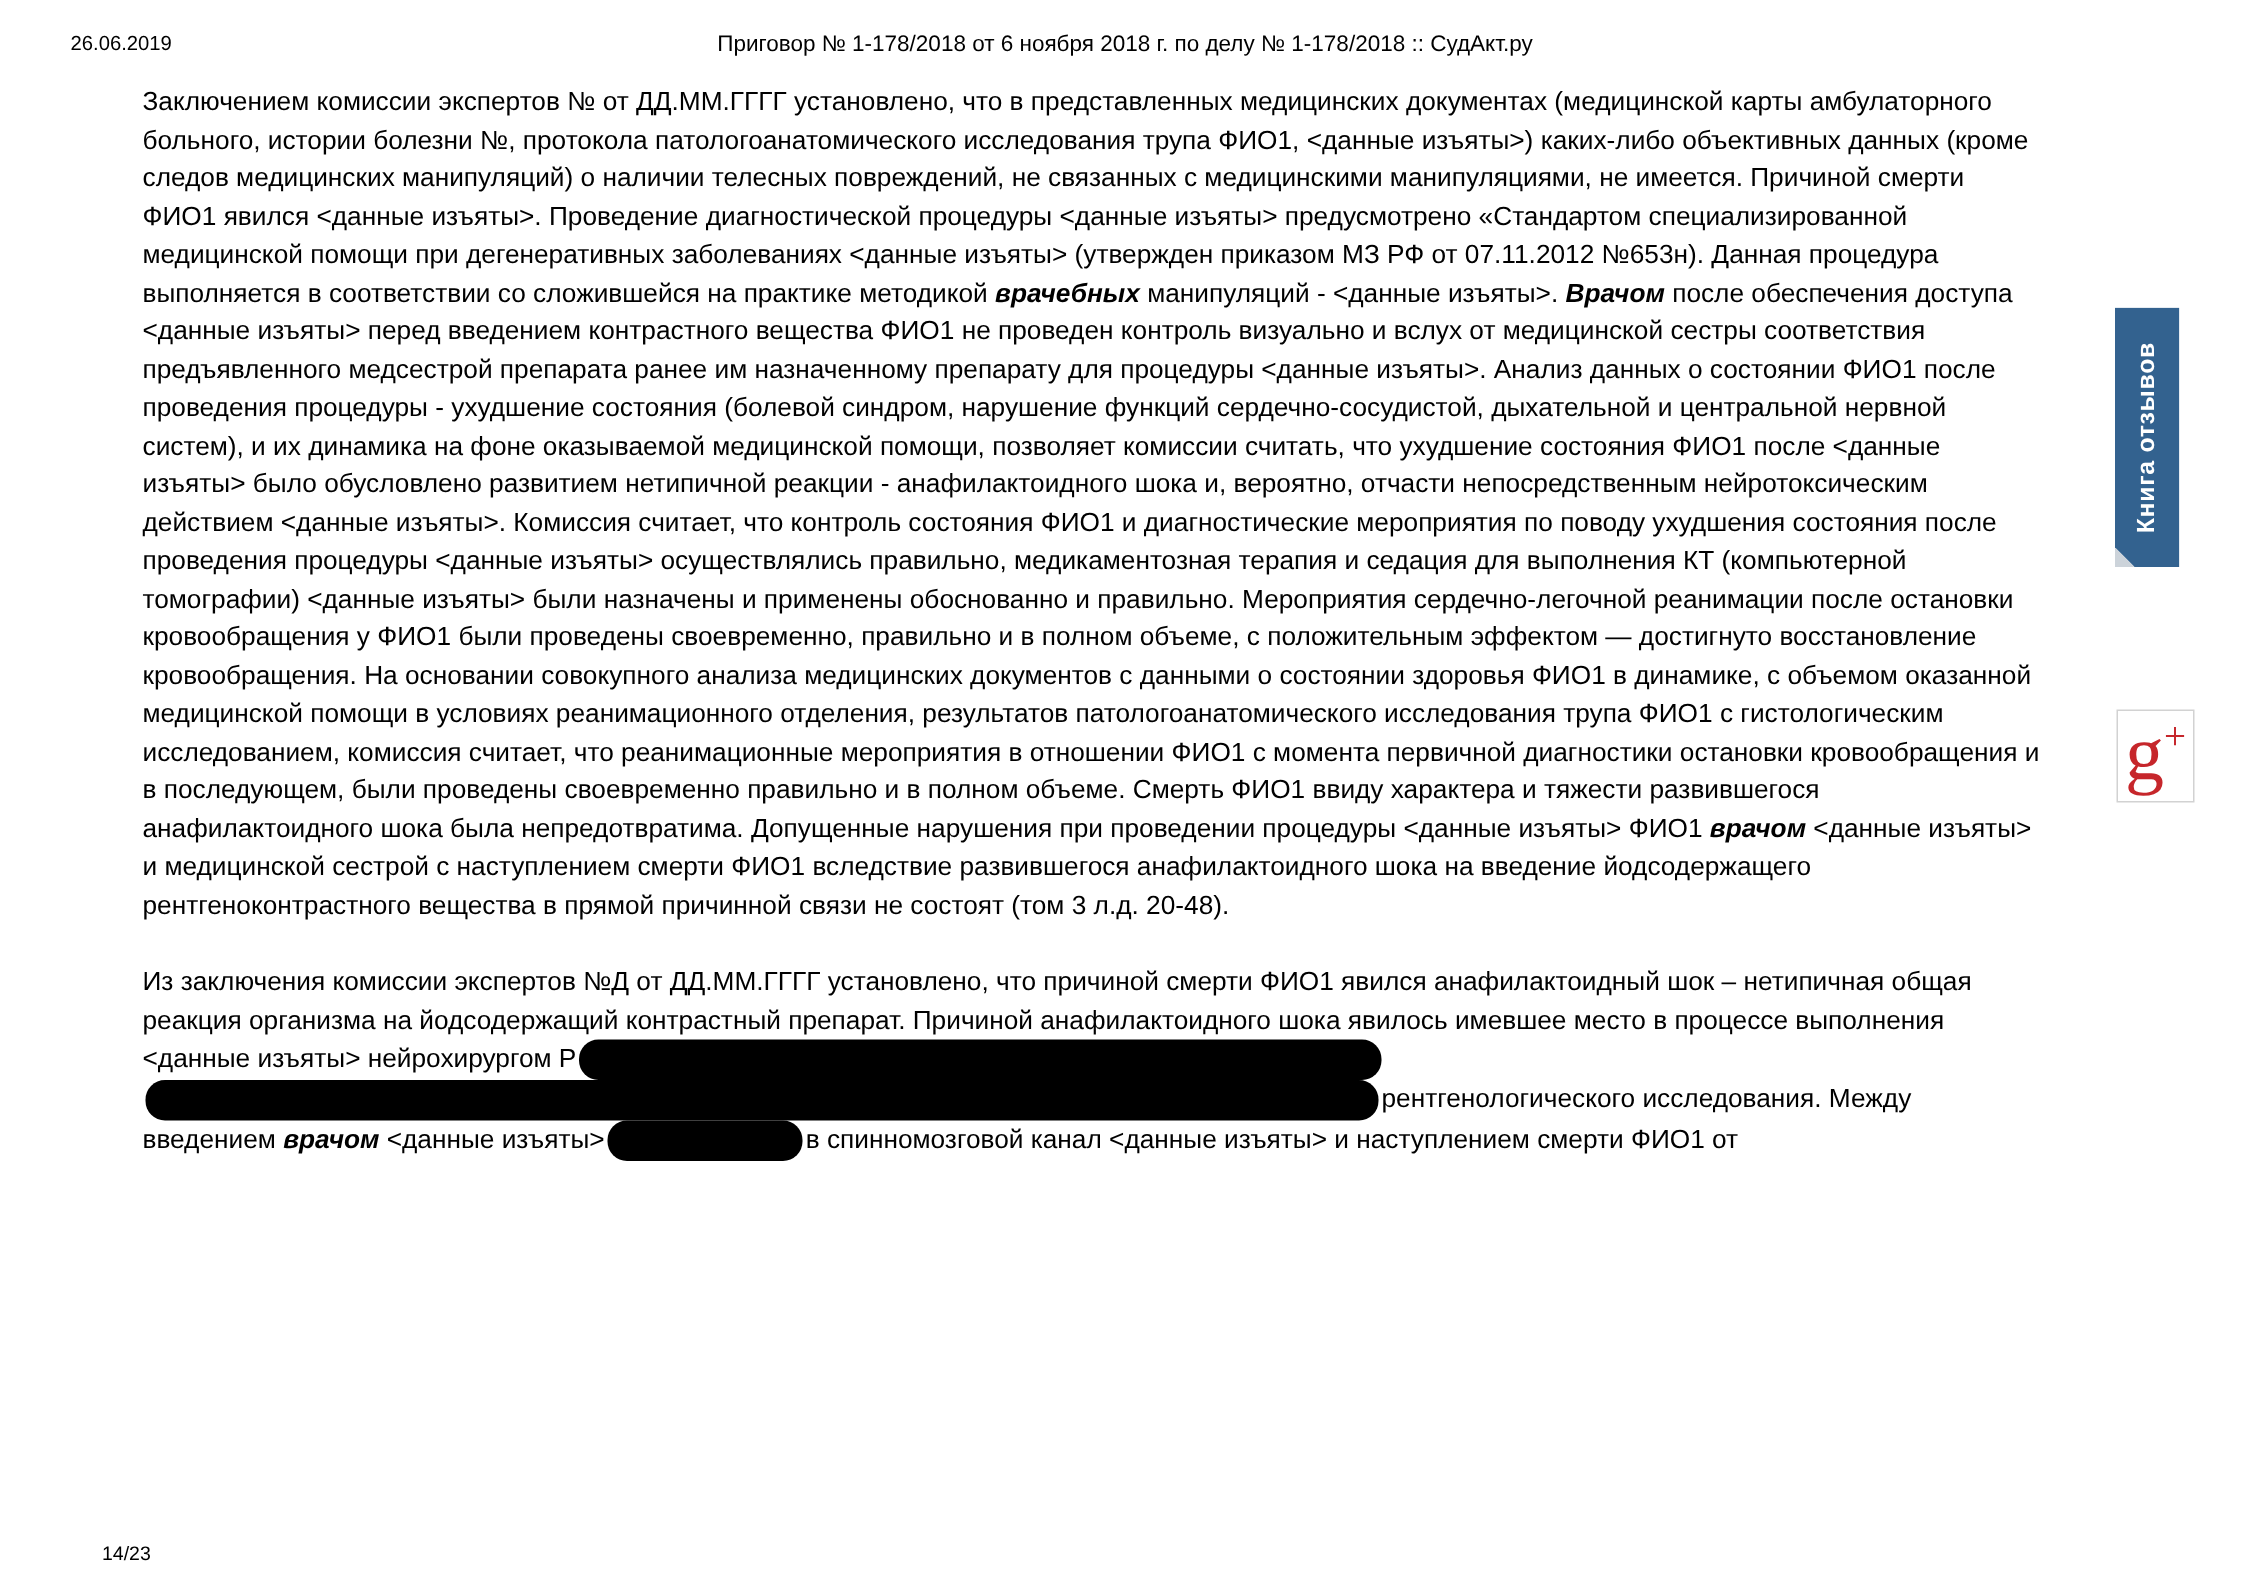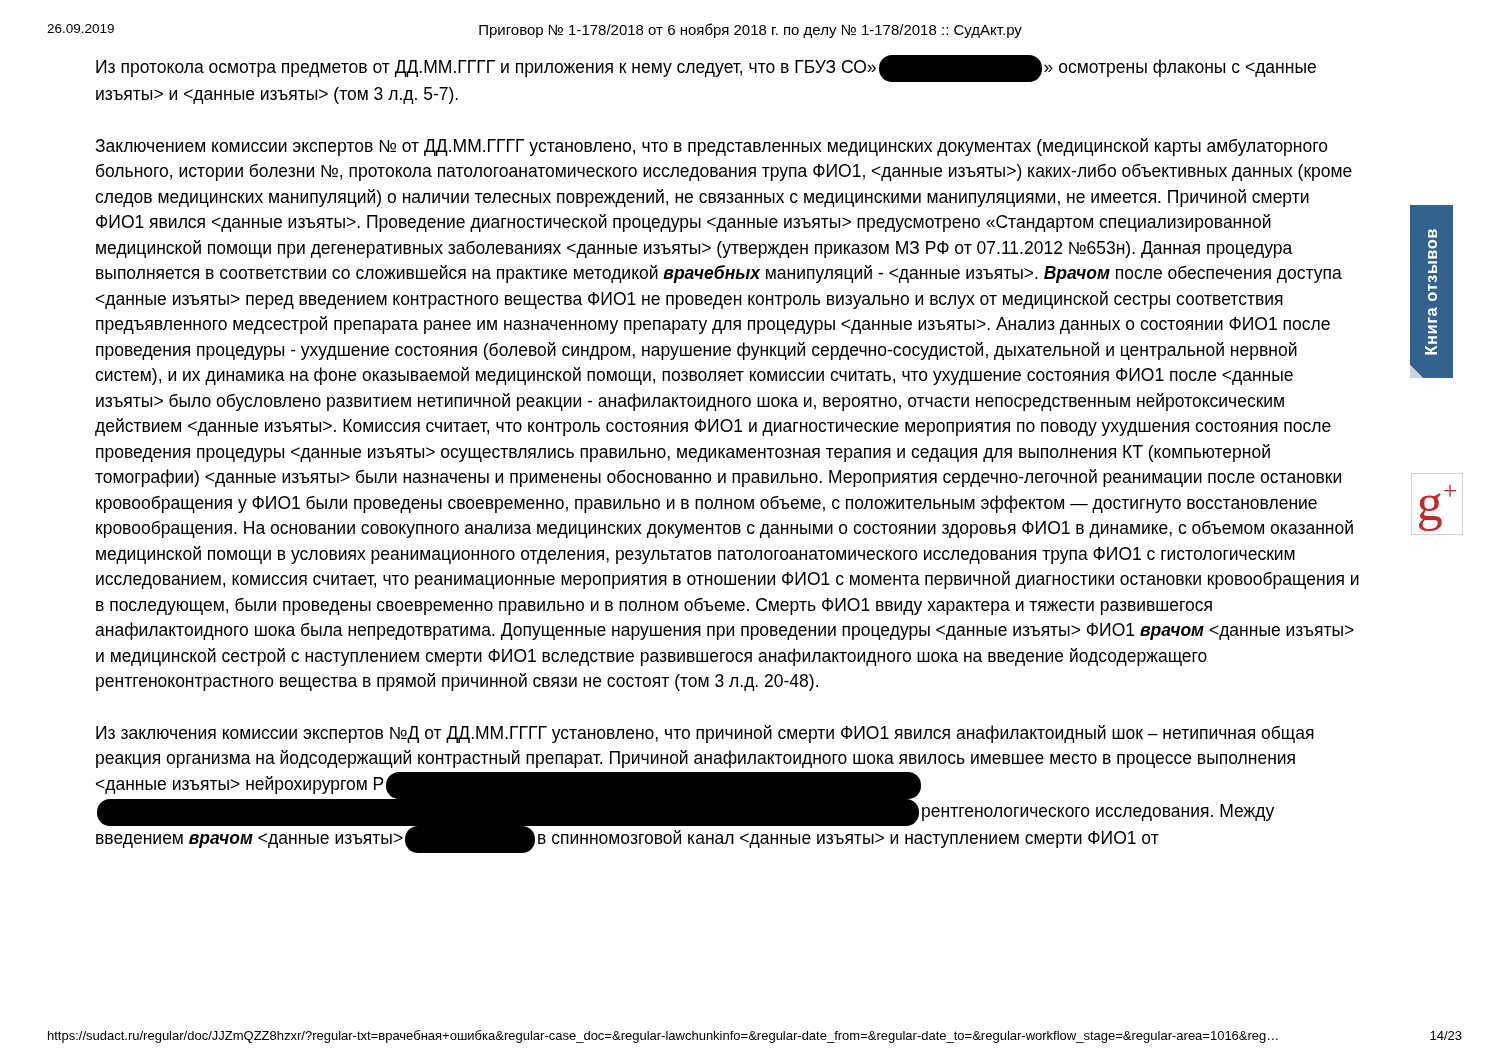--- a/index.html
+++ b/index.html
@@ -81,35 +81,33 @@
     position: absolute; left: 47px; top: 1028px; width: 1415px;
     display: flex; justify-content: space-between; align-items: baseline;
     font-size: 13px; white-space: nowrap;
   }
   .footer-url { overflow: hidden; }
   .footer-page { margin-left: 21px; }
 </style>
 </head>
 <body>
 
-<div class="print-date">26.09.2019</div>
+<div class="print-date">26.06.2019</div>
 <div class="print-title">Приговор № 1-178/2018 от 6 ноября 2018 г. по делу № 1-178/2018 :: СудАкт.ру</div>
 
 <div class="doc-body">
-    <p class="para"><span class="seg-text">Из протокола осмотра предметов от ДД.ММ.ГГГГ и приложения к нему следует, что в ГБУЗ СО»</span><span class="redact" style="width: 163px; background: rgb(0, 0, 0);"></span><span class="seg-text">» осмотрены флаконы с &lt;данные изъяты&gt; и &lt;данные изъяты&gt; (том 3 л.д. 5-7).</span></p>
     <p class="para"><span class="seg-text">Заключением комиссии экспертов № от ДД.ММ.ГГГГ установлено, что в представленных медицинских документах (медицинской карты амбулаторного больного, истории болезни №, протокола патологоанатомического исследования трупа ФИО1, &lt;данные изъяты&gt;) каких-либо объективных данных (кроме следов медицинских манипуляций) о наличии телесных повреждений, не связанных с медицинскими манипуляциями, не имеется. Причиной смерти ФИО1 явился &lt;данные изъяты&gt;. Проведение диагностической процедуры &lt;данные изъяты&gt; предусмотрено «Стандартом специализированной медицинской помощи при дегенеративных заболеваниях &lt;данные изъяты&gt; (утвержден приказом МЗ РФ от 07.11.2012 №653н). Данная процедура выполняется в соответствии со сложившейся на практике методикой </span><span class="seg-bold">врачебных</span><span class="seg-text"> манипуляций - &lt;данные изъяты&gt;. </span><span class="seg-bold">Врачом</span><span class="seg-text"> после обеспечения доступа &lt;данные изъяты&gt; перед введением контрастного вещества ФИО1 не проведен контроль визуально и вслух от медицинской сестры соответствия предъявленного медсестрой препарата ранее им назначенному препарату для процедуры &lt;данные изъяты&gt;. Анализ данных о состоянии ФИО1 после проведения процедуры - ухудшение состояния (болевой синдром, нарушение функций сердечно-сосудистой, дыхательной и центральной нервной систем), и их динамика на фоне оказываемой медицинской помощи, позволяет комиссии считать, что ухудшение состояния ФИО1 после &lt;данные изъяты&gt; было обусловлено развитием нетипичной реакции - анафилактоидного шока и, вероятно, отчасти непосредственным нейротоксическим действием &lt;данные изъяты&gt;. Комиссия считает, что контроль состояния ФИО1 и диагностические мероприятия по поводу ухудшения состояния после проведения процедуры &lt;данные изъяты&gt; осуществлялись правильно, медикаментозная терапия и седация для выполнения КТ (компьютерной томографии) &lt;данные изъяты&gt; были назначены и применены обоснованно и правильно. Мероприятия сердечно-легочной реанимации после остановки кровообращения у ФИО1 были проведены своевременно, правильно и в полном объеме, с положительным эффектом — достигнуто восстановление кровообращения. На основании совокупного анализа медицинских документов с данными о состоянии здоровья ФИО1 в динамике, с объемом оказанной медицинской помощи в условиях реанимационного отделения, результатов патологоанатомического исследования трупа ФИО1 с гистологическим исследованием, комиссия считает, что реанимационные мероприятия в отношении ФИО1 с момента первичной диагностики остановки кровообращения и в последующем, были проведены своевременно правильно и в полном объеме. Смерть ФИО1 ввиду характера и тяжести развившегося анафилактоидного шока была непредотвратима. Допущенные нарушения при проведении процедуры &lt;данные изъяты&gt; ФИО1 </span><span class="seg-bold">врачом</span><span class="seg-text"> &lt;данные изъяты&gt; и медицинской сестрой с наступлением смерти ФИО1 вследствие развившегося анафилактоидного шока на введение йодсодержащего рентгеноконтрастного вещества в прямой причинной связи не состоят (том 3 л.д. 20-48).</span></p>
     <p class="para"><span class="seg-text">Из заключения комиссии экспертов №Д от ДД.ММ.ГГГГ установлено, что причиной смерти ФИО1 явился анафилактоидный шок – нетипичная общая реакция организма на йодсодержащий контрастный препарат. Причиной анафилактоидного шока явилось имевшее место в процессе выполнения &lt;данные изъяты&gt; нейрохирургом Р</span><span class="redact" style="width: 535px; background: rgb(0, 0, 0);"></span><span class="redact" style="width: 822px; background: rgb(0, 0, 0);"></span><span class="seg-text">рентгенологического исследования. Между введением </span><span class="seg-bold">врачом</span><span class="seg-text"> &lt;данные изъяты&gt;</span><span class="redact" style="width: 130px; background: rgb(0, 0, 0);"></span><span class="seg-text">в спинномозговой канал &lt;данные изъяты&gt; и наступлением смерти ФИО1 от</span></p>
   </div>
 
 <div class="feedback-tab" style="background: rgb(51, 98, 143);">
   <span class="tab-label">Книга отзывов</span>
 </div>
 <div class="tab-fold"></div>
 
 <div class="gplus-box">
   <span class="gplus-g" style="color: rgb(198, 38, 43);">g</span>
   <span class="gplus-plus" style="color: rgb(198, 38, 43);">+</span>
 </div>
 
 <div class="footer">
-  <span class="footer-url">https://sudact.ru/regular/doc/JJZmQZZ8hzxr/?regular-txt=врачебная+ошибка&amp;regular-case_doc=&amp;regular-lawchunkinfo=&amp;regular-date_from=&amp;regular-date_to=&amp;regular-workflow_stage=&amp;regular-area=1016&amp;reg…</span>
   <span class="footer-page">14/23</span>
 </div>
 
 </body></html>

